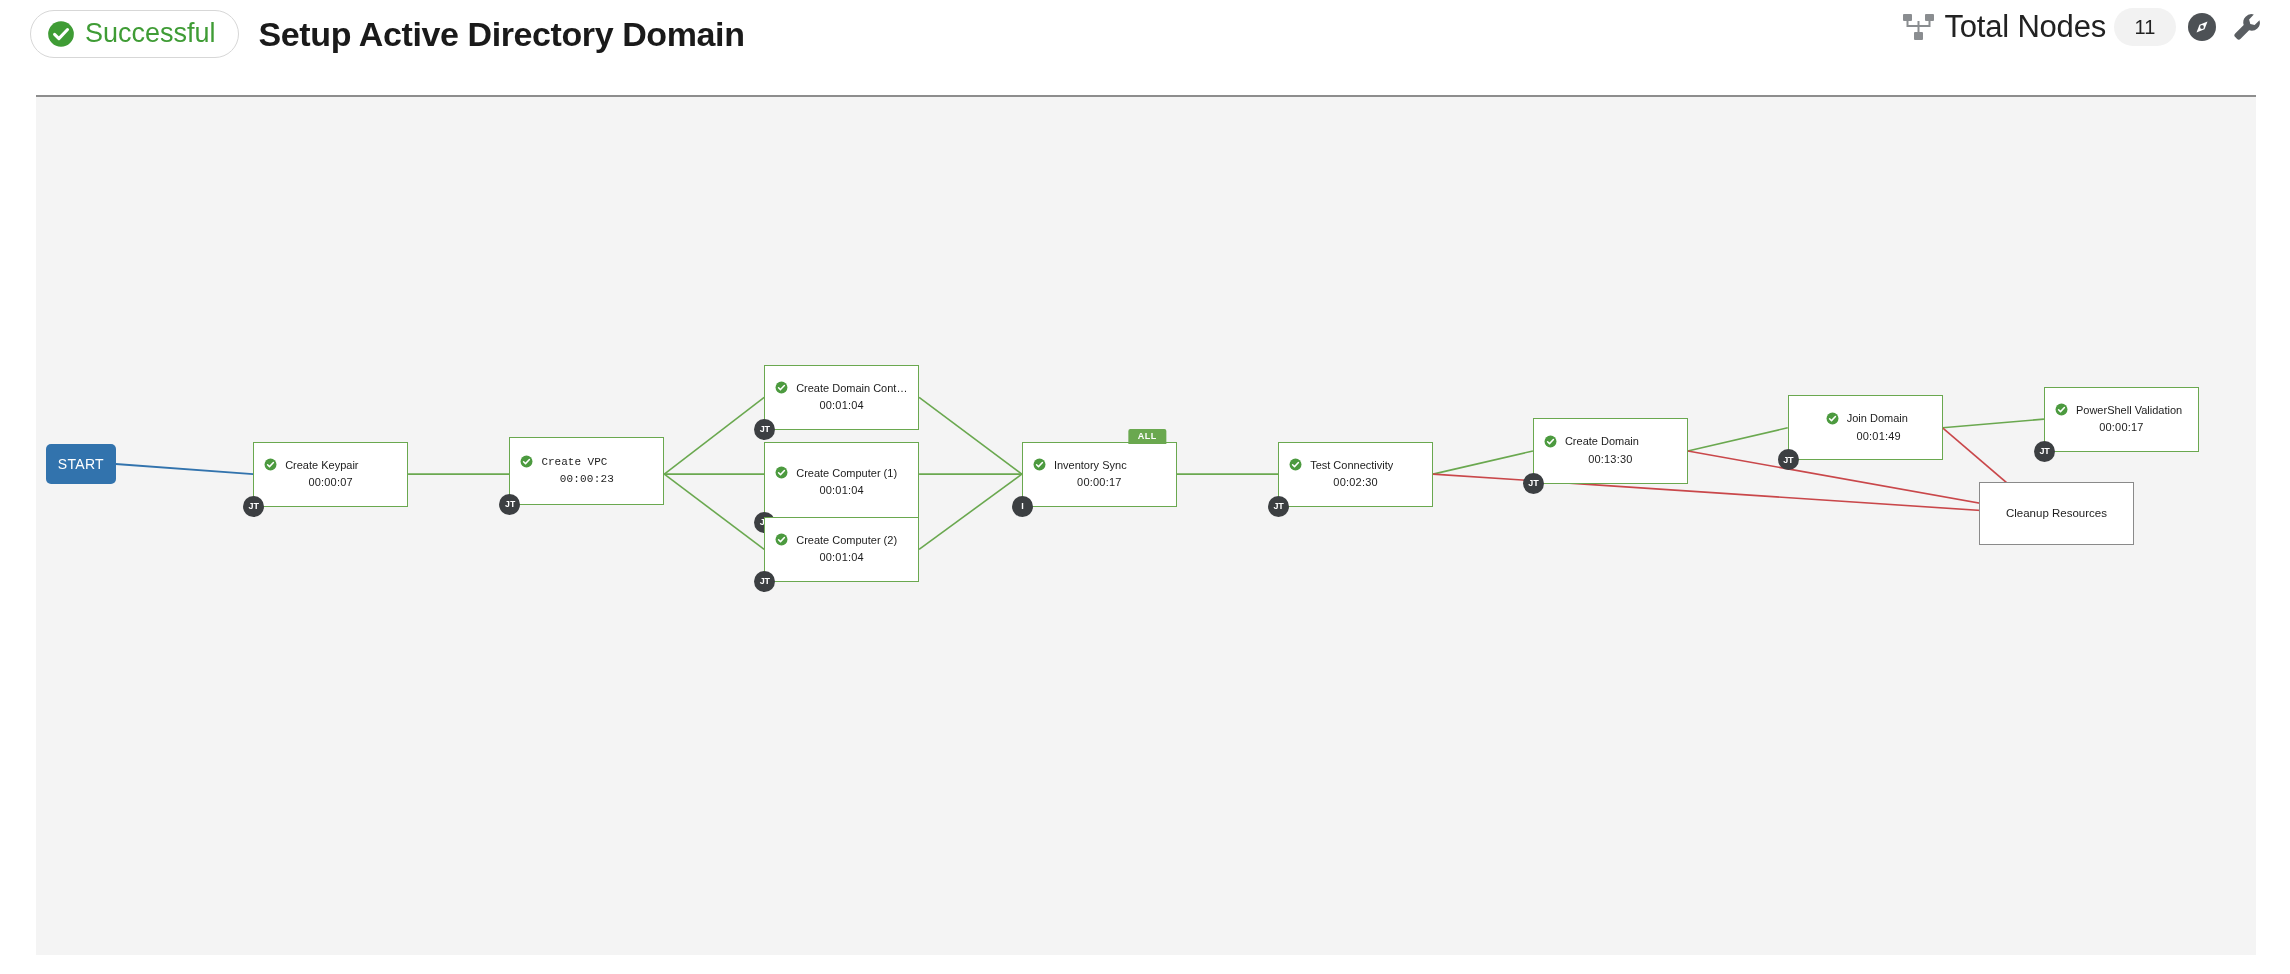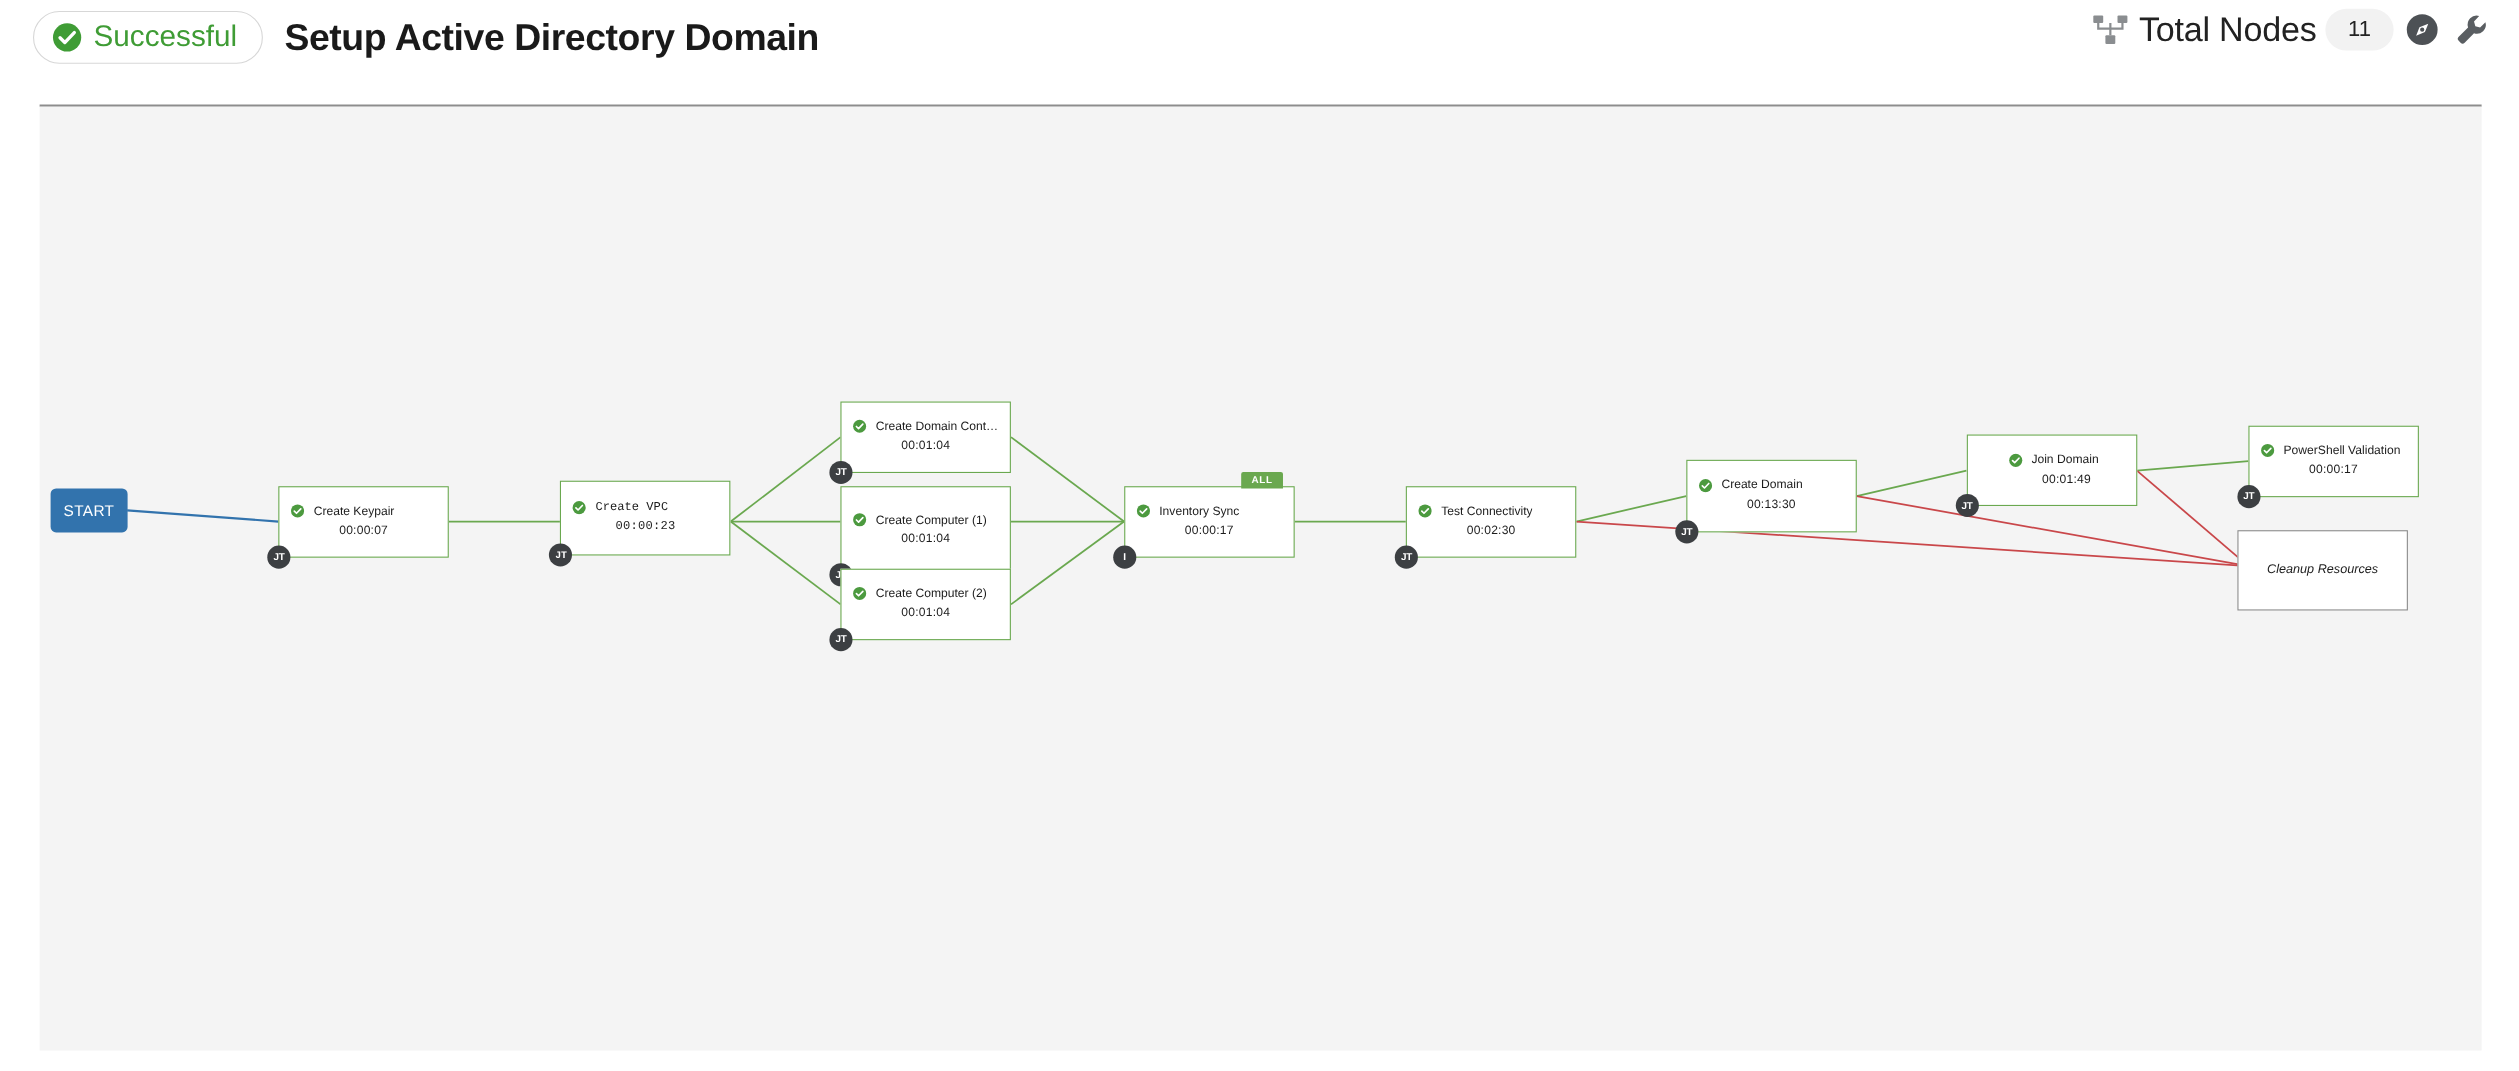--- a/index.html
+++ b/index.html
@@ -280,21 +280,21 @@
           <div class="node-row">
             <svg width="13" height="13" viewBox="0 0 24 24">
               <circle cx="12" cy="12" r="11" fill="#4c9a3f"></circle>
               <path d="M6.6 12.4 L10.2 15.9 L17.4 8.4" fill="none" stroke="#fff" stroke-width="2.8" stroke-linecap="round" stroke-linejoin="round"></path>
             </svg>
             <span class="node-title">PowerShell Validation</span>
           </div>
           <div class="node-duration">00:00:17</div>
           <div class="jt-badge">JT</div>
         </div>
-        <div class="node skipped" style="left: 1998px; top: 385.088px; width: 154.904px; height: 73px; font-style: italic;">
+        <div class="node skipped" style="left: 1943px; top: 385.088px; width: 154.904px; height: 63px;">
           <div class="node-row">
             <span class="node-title">Cleanup Resources</span>
           </div>
         </div>
       </div>
   </div>
 
 </div>
 
 </body></html>

